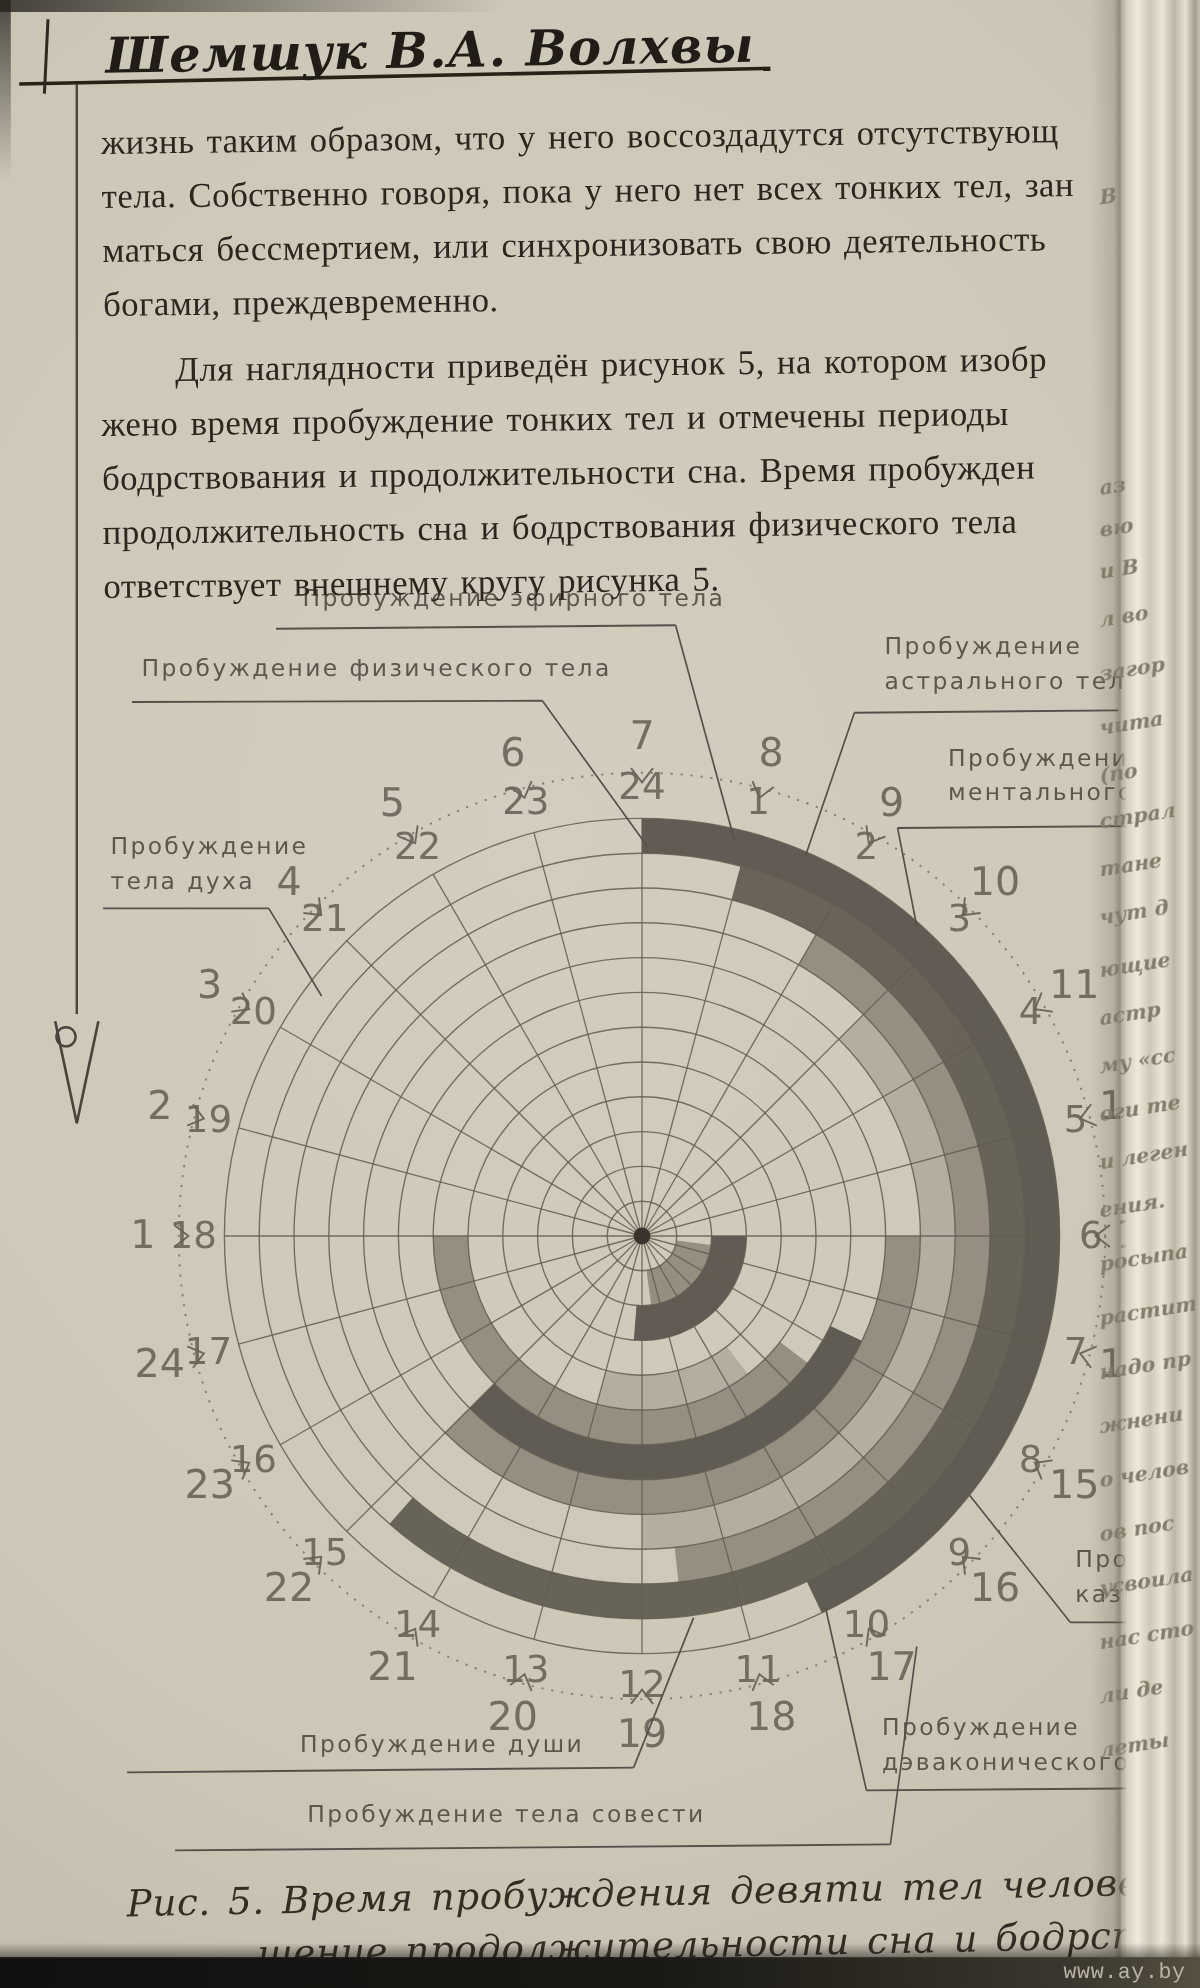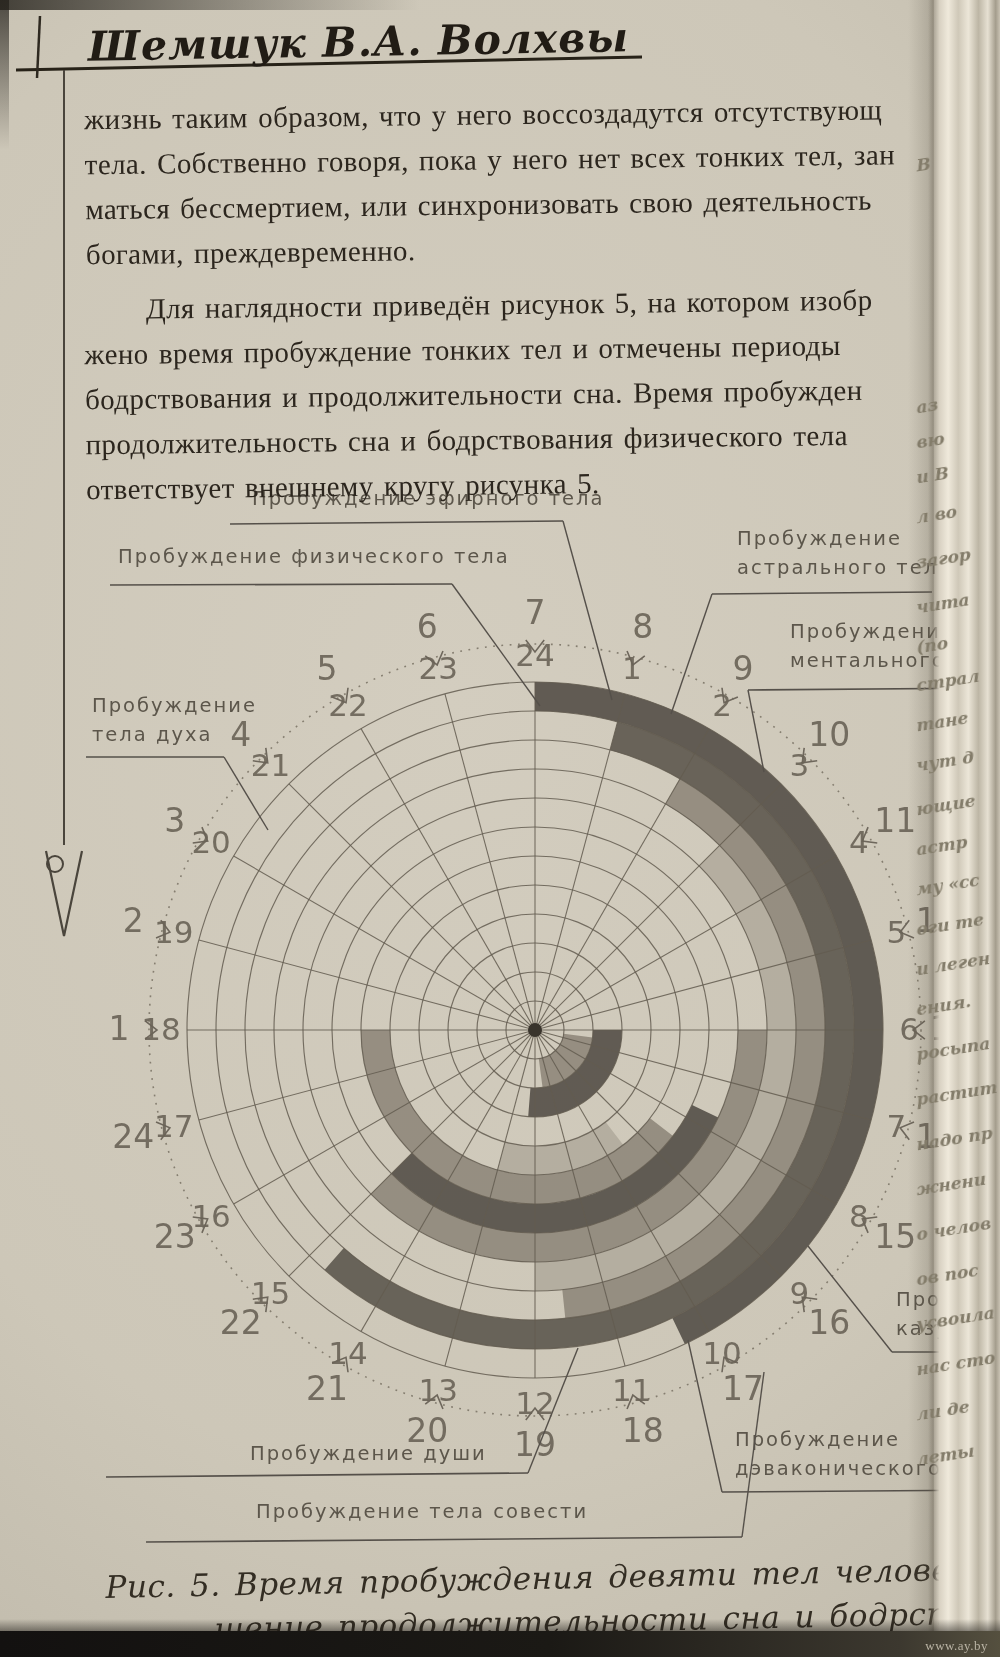--- a/index.html
+++ b/index.html
@@ -35,22 +35,22 @@
     letter-spacing:1px;transform:rotate(-1deg);}
   .para{position:absolute;left:85px;width:870px;font-size:29px;color:#2c261e;
     line-height:45px;letter-spacing:.4px;word-spacing:2.5px;transform:rotate(-.7deg);}
   .para .line{white-space:nowrap;}
   #para2 .line:first-child{padding-left:62px;}
   #caption{position:absolute;left:106px;top:1556px;width:860px;
     font-family:"DejaVu Serif",serif;font-style:italic;font-size:31px;color:#332d23;
     letter-spacing:.5px;word-spacing:4px;transform:rotate(-1.2deg);line-height:44px;}
   #caption .cap2{padding-left:108px;white-space:nowrap;}
   #caption .cap1{white-space:nowrap;}
-  #watermark{position:absolute;right:12px;bottom:3px;font-family:Liberation Serif, serif;
-    font-size:13px;color:#b9b3a4;letter-spacing:.5px;}
+  #watermark{position:absolute;right:12px;bottom:3px;font-family:Liberation Mono, monospace;
+    font-size:18px;color:#b9b3a4;letter-spacing:.5px;}
   svg#dial{position:absolute;left:0;top:0;}
 </style>
 </head>
 <body>
 
 <div id="page">
 
   <svg id="dial" width="1000" height="1657" viewBox="0 0 1000 1657">
       <path d="M534.9999999999999,682 A348,348 0 0 1 684.817861689287,1344.0996789537512 L672.3330398818465,1317.9247057076054 A319,319 0 0 0 534.9999999999999,711 Z" fill="#57514a" opacity="0.92"></path>
       <path d="M617.5632753877042,721.8696614137872 A319,319 0 1 1 324.66868498307804,1269.8368985857937 L343.78971362098,1248.0335441689035 A290,290 0 1 0 610.057523079731,749.8815103761701 Z" fill="#605a50" opacity="0.92"></path>

